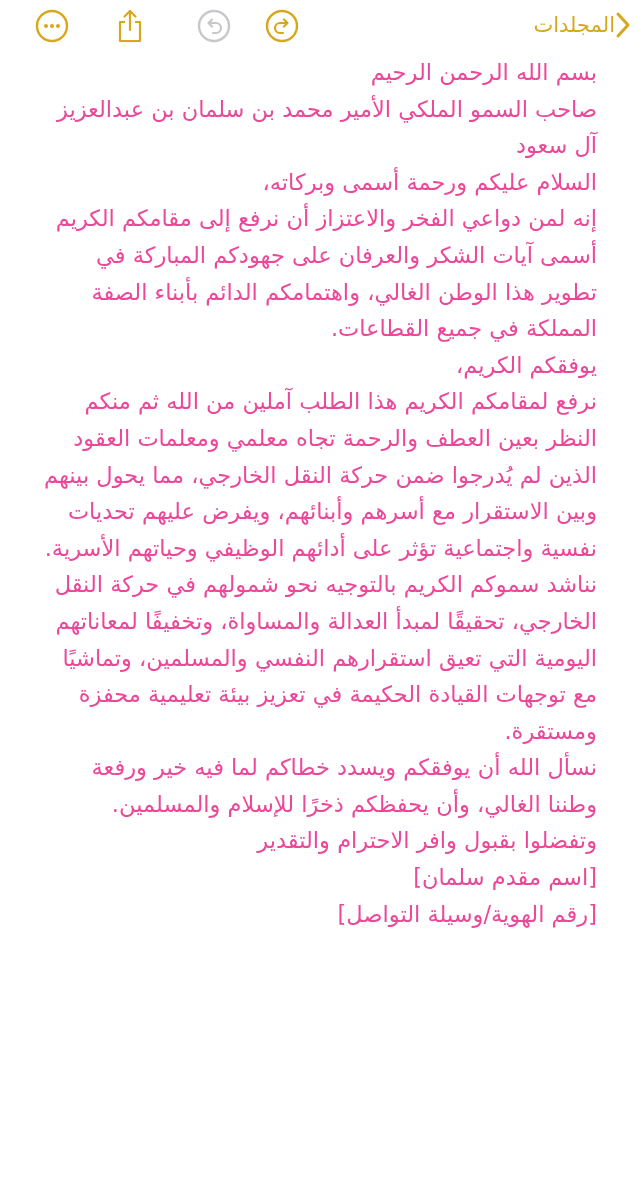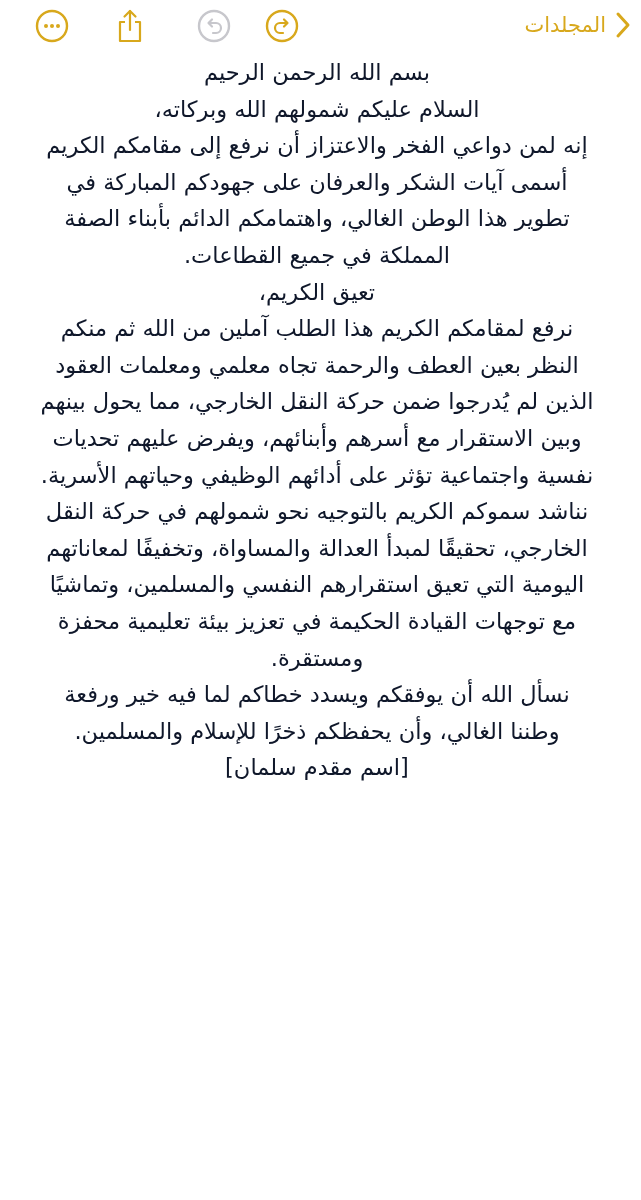--- a/index.html
+++ b/index.html
@@ -22,21 +22,21 @@
       background: #ffffff;
     }
     .back-button {
       position: absolute;
       right: 10px;
       top: 8px;
       height: 34px;
       display: flex;
       flex-direction: row-reverse;
       align-items: center;
-      gap: 9px;
+      gap: 0;
       cursor: pointer;
     }
     .back-button .chevron svg { display: block; }
     .back-label {
       font-size: 21px;
       color: #d8a81c;
       direction: rtl;
       line-height: 34px;
     }
     .icon-btn {
@@ -54,24 +54,24 @@
     #btn-share { left: 112px; }
     #btn-undo { left: 196px; }
     #btn-redo { left: 264px; }
 
     .note {
       position: absolute;
       top: 54px;
       right: 44px;
       width: 560px;
       direction: rtl;
-      text-align: center;
+      text-align: right;
       font-size: 22.5px;
       line-height: 36.6px;
-      color: #0f172a;
+      color: #ec4899;
     }
     .note p {
       margin: 0;
       white-space: normal;
     }
   </style>
 </head>
 <body>
 
 <div class="toolbar">
@@ -121,20 +121,23 @@
         <circle cx="11" cy="17" r="2" fill="#d8a81c"></circle>
         <circle cx="17" cy="17" r="2" fill="#d8a81c"></circle>
         <circle cx="23" cy="17" r="2" fill="#d8a81c"></circle>
       </svg>
     </span>
   </div>
 </div>
 
 <div class="note">
   <p>بسم الله الرحمن الرحيم</p>
-  <p>السلام عليكم شمولهم الله وبركاته،</p>
+  <p>صاحب السمو الملكي الأمير محمد بن سلمان بن عبدالعزيز آل سعود</p>
+  <p>السلام عليكم ورحمة أسمى وبركاته،</p>
   <p>إنه لمن دواعي الفخر والاعتزاز أن نرفع إلى مقامكم الكريم أسمى آيات الشكر والعرفان على جهودكم المباركة في تطوير هذا الوطن الغالي، واهتمامكم الدائم بأبناء الصفة المملكة في جميع القطاعات.</p>
-  <p>تعيق الكريم،</p>
+  <p>يوفقكم الكريم،</p>
   <p>نرفع لمقامكم الكريم هذا الطلب آملين من الله ثم منكم النظر بعين العطف والرحمة تجاه معلمي ومعلمات العقود الذين لم يُدرجوا ضمن حركة النقل الخارجي، مما يحول بينهم وبين الاستقرار مع أسرهم وأبنائهم، ويفرض عليهم تحديات نفسية واجتماعية تؤثر على أدائهم الوظيفي وحياتهم الأسرية.</p>
   <p>نناشد سموكم الكريم بالتوجيه نحو شمولهم في حركة النقل الخارجي، تحقيقًا لمبدأ العدالة والمساواة، وتخفيفًا لمعاناتهم اليومية التي تعيق استقرارهم النفسي والمسلمين، وتماشيًا مع توجهات القيادة الحكيمة في تعزيز بيئة تعليمية محفزة ومستقرة.</p>
   <p>نسأل الله أن يوفقكم ويسدد خطاكم لما فيه خير ورفعة وطننا الغالي، وأن يحفظكم ذخرًا للإسلام والمسلمين.</p>
+  <p>وتفضلوا بقبول وافر الاحترام والتقدير</p>
   <p>[اسم مقدم سلمان]</p>
+  <p>[رقم الهوية/وسيلة التواصل]</p>
 </div>
 
 </body></html>

